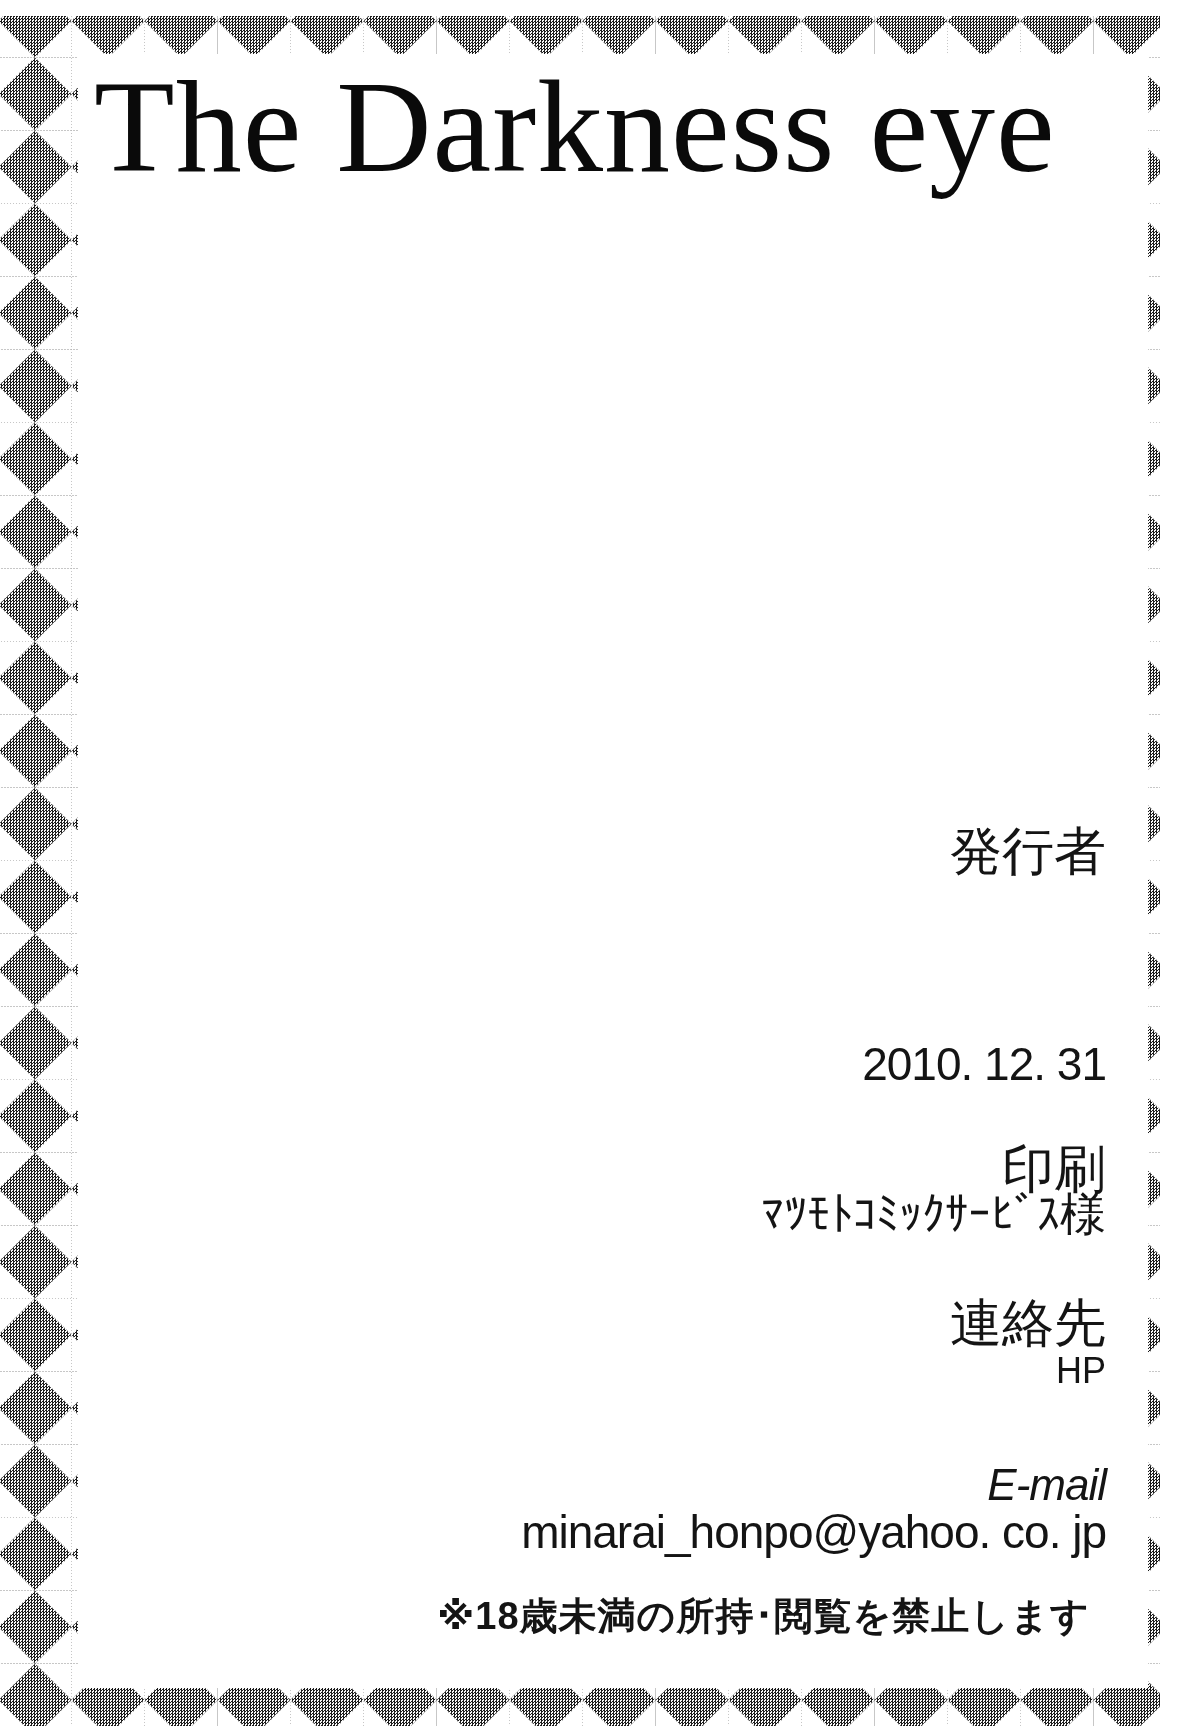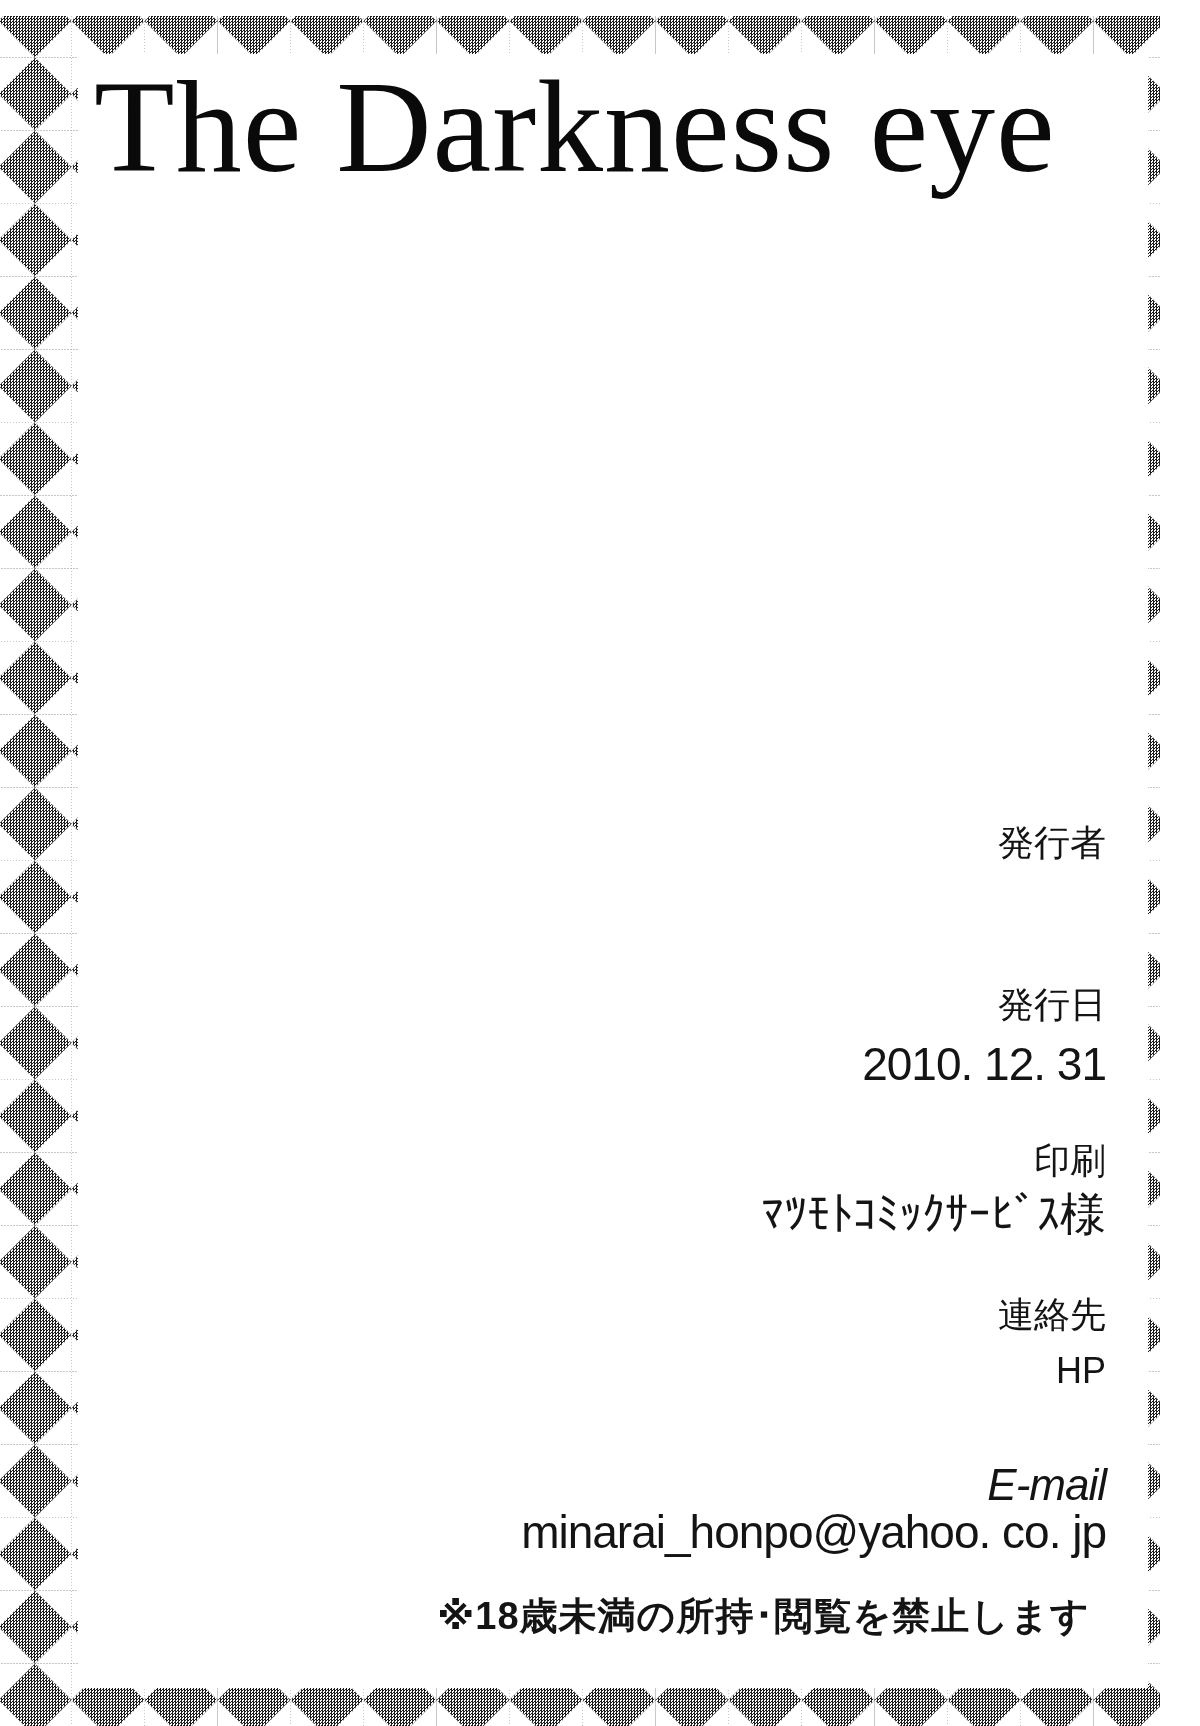--- a/index.html
+++ b/index.html
@@ -30,21 +30,21 @@
   .title{
     position:absolute;top:0px;left:16px;
     font-family:"Liberation Serif","DejaVu Serif",serif;
     font-size:132px;line-height:1.1;letter-spacing:1px;
     color:#0a0a0a;white-space:nowrap;
   }
   .line{
     position:absolute;right:42px;
     color:#141414;white-space:pre;text-align:right;line-height:1.05;
   }
-  .kanji-lg{font-size:36px;font-weight:500;}
+  .kanji-lg{font-size:52px;font-weight:500;}
   .latin-md{font-size:46px;font-weight:400;letter-spacing:-1px;}
   .pub-label{top:770px;}
   .pub-name{top:822px;font-size:52px;font-weight:500;}
   .date-label{top:932px;}
   .date-value{top:986px;}
   .print-label{top:1088px;}
   .print-name{top:1136px;font-size:46px;font-weight:500;letter-spacing:0;}
   .contact-label{top:1242px;}
   .hp-label{top:1298px;font-size:36px;font-weight:400;}
   .hp-url{top:1348px;}
@@ -55,21 +55,20 @@
 </head>
 <body>
 
 <div class="screen">
   <div class="pattern"></div>
   <div class="page">
     <div class="title">The Darkness eye</div>
 
     <div class="line kanji-lg pub-label">発行者</div>
 
-    <div class="line kanji-lg date-label">発行日</div>
     <div class="line latin-md date-value">2010. 12. 31</div>
 
     <div class="line kanji-lg print-label">印刷</div>
     <div class="line print-name">ﾏﾂﾓﾄｺﾐｯｸｻｰﾋﾞｽ様</div>
 
     <div class="line kanji-lg contact-label">連絡先</div>
     <div class="line hp-label">HP</div>
     <div class="line email-label">E-mail</div>
     <div class="line latin-md email-addr">minarai_honpo@yahoo. co. jp</div>
 

